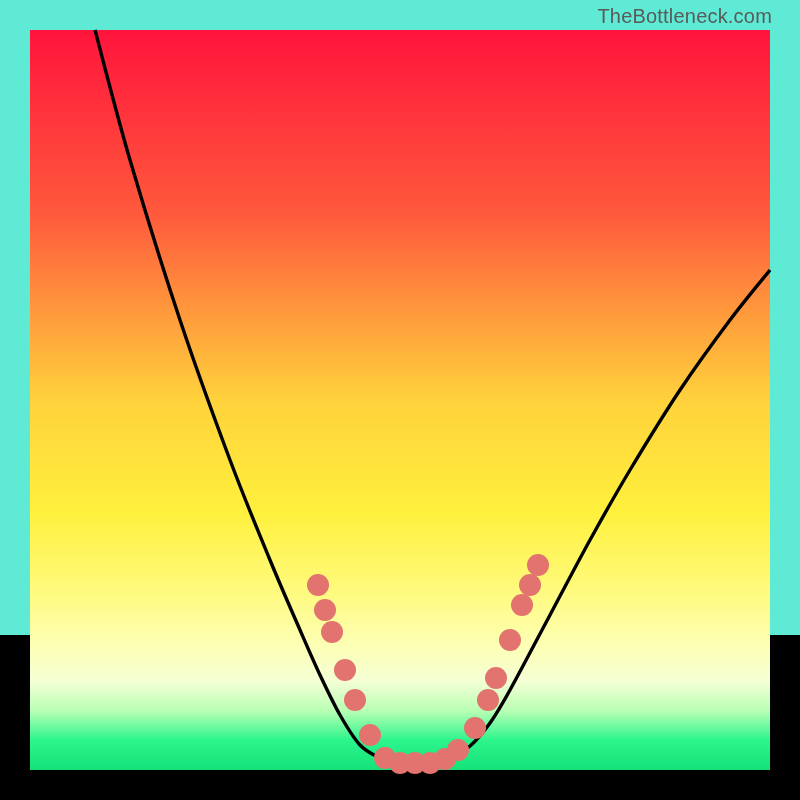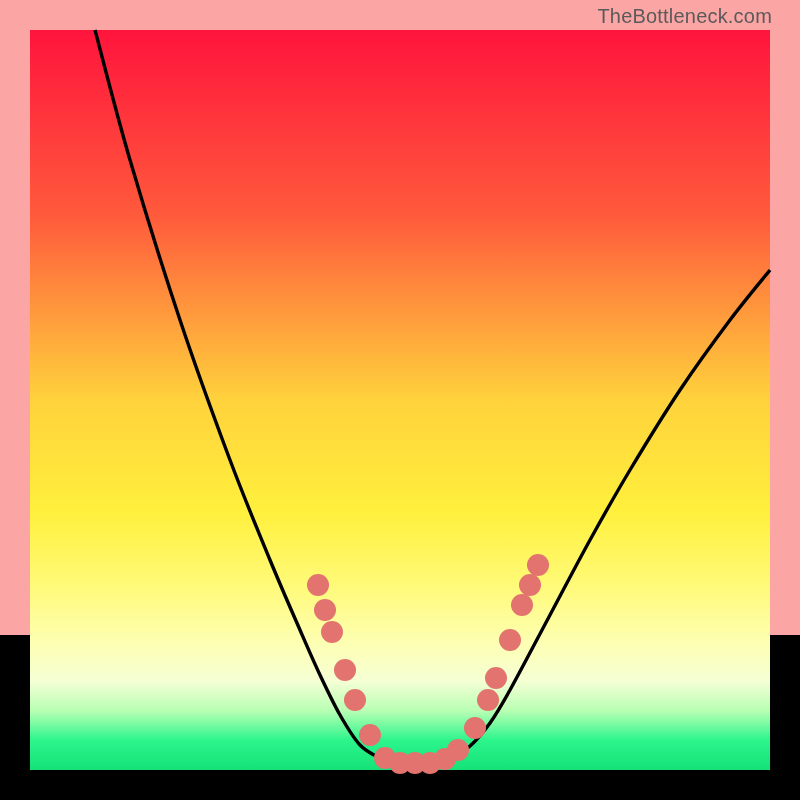--- a/index.html
+++ b/index.html
@@ -9,21 +9,21 @@
     height: 800px;
     background: #000;
     overflow: hidden;
   }
   .frame {
     position: absolute;
     top: 0;
     left: 0;
     width: 800px;
     height: 635px;
-    background: #fca5a5;
+    background: #5eead4;
   }
   .plot-area {
     position: absolute;
     top: 30px;
     left: 30px;
     width: 740px;
     height: 740px;
     background: linear-gradient(
       to bottom,
       #ff143c 0%,

